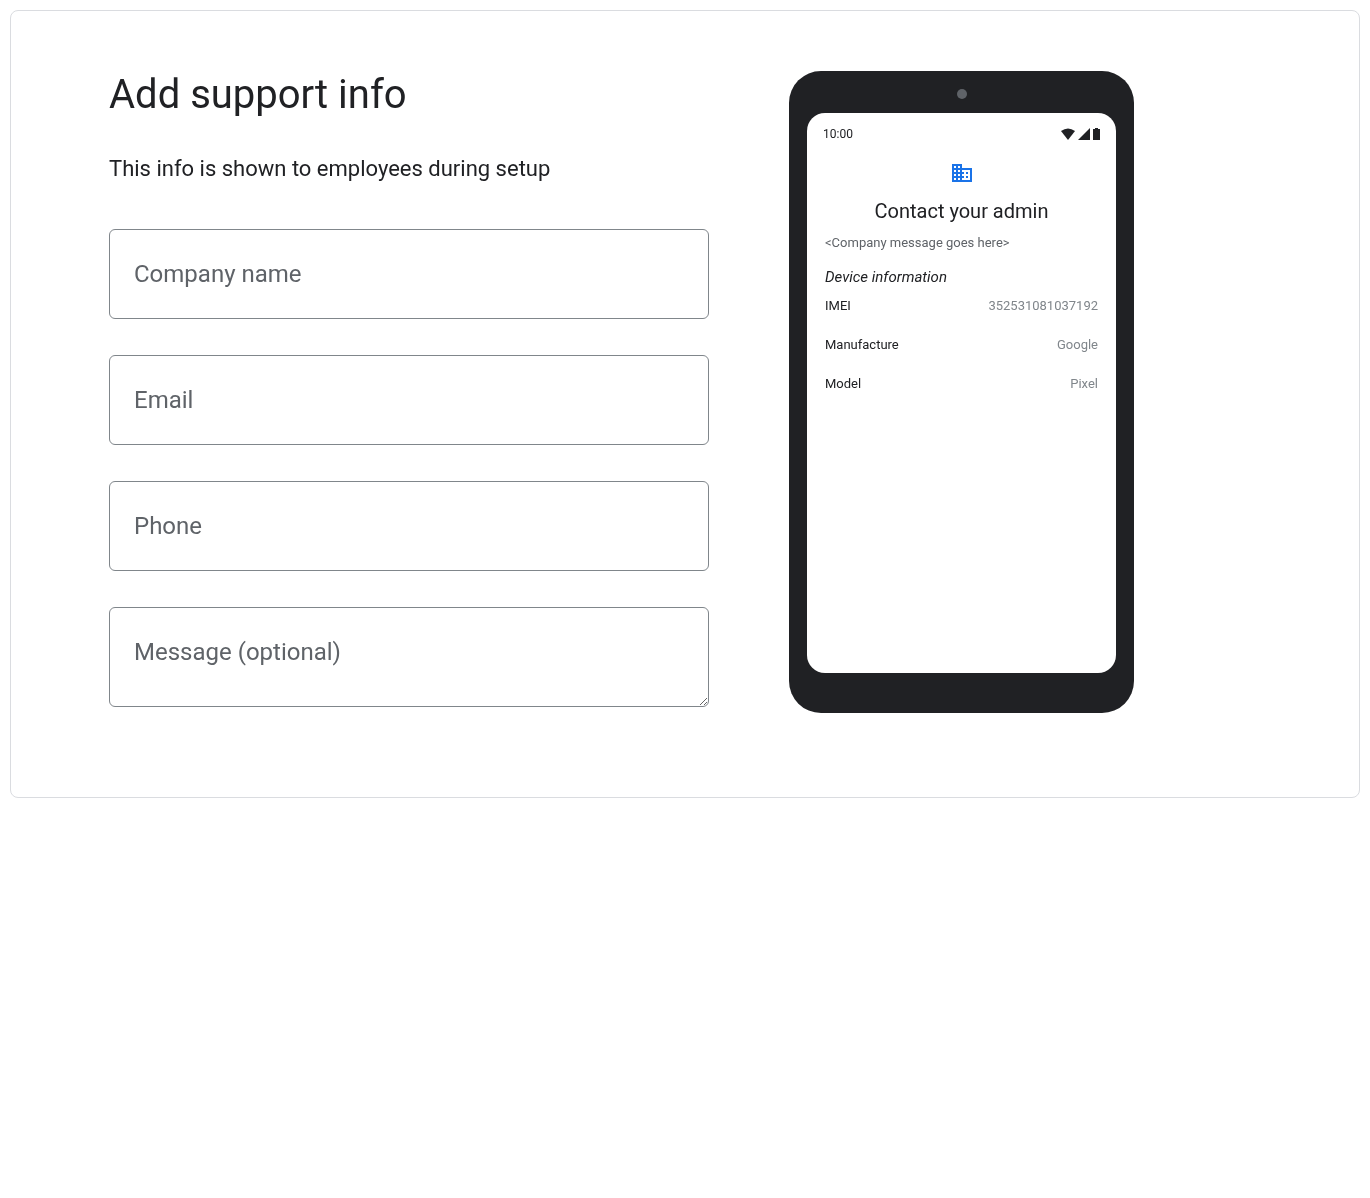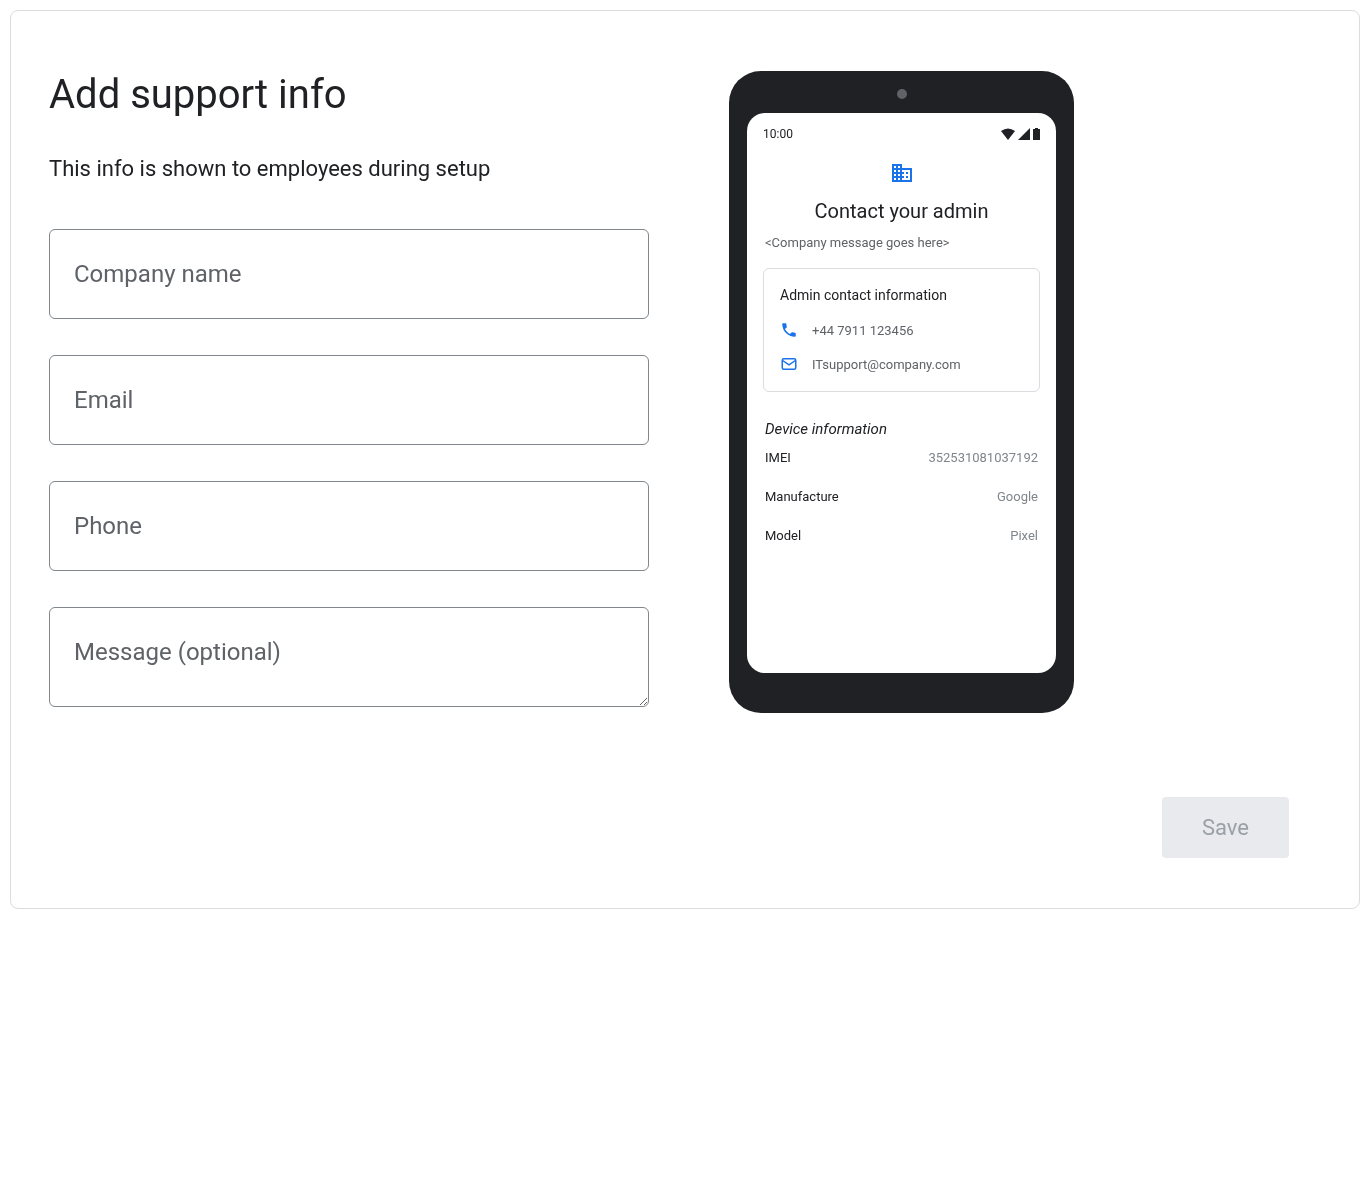--- a/index.html
+++ b/index.html
@@ -8,21 +8,21 @@
       padding: 0;
     }
     body {
       font-family: 'Google Sans', 'Roboto', Arial, sans-serif;
       background: #fff;
       padding: 10px;
     }
     .container {
       border: 1px solid #dadce0;
       border-radius: 8px;
-      padding: 60px 70px 50px 38px;
+      padding: 60px 70px 50px 98px;
       max-width: 1350px;
       margin: 0 auto;
       position: relative;
     }
     .main-content {
       display: flex;
       gap: 80px;
       align-items: flex-start;
     }
     .form-section {
@@ -209,36 +209,20 @@
           </div>
         </div>
 
         <svg class="building-icon" width="24" height="24" viewBox="0 0 24 24" fill="#1a73e8">
           <path d="M12 7V3H2v18h20V7H12zM6 19H4v-2h2v2zm0-4H4v-2h2v2zm0-4H4V9h2v2zm0-4H4V5h2v2zm4 12H8v-2h2v2zm0-4H8v-2h2v2zm0-4H8V9h2v2zm0-4H8V5h2v2zm10 12h-8v-2h2v-2h-2v-2h2v-2h-2V9h8v10zm-2-8h-2v2h2v-2zm0 4h-2v2h2v-2z"></path>
         </svg>
 
         <h2 class="contact-title">Contact your admin</h2>
         <p class="company-message">&lt;Company message goes here&gt;</p>
 
-        <div class="admin-card">
-          <div class="admin-card-title">Admin contact information</div>
-          <div class="contact-row">
-            <svg width="18" height="18" viewBox="0 0 24 24" fill="#1a73e8">
-              <path d="M6.62 10.79c1.44 2.83 3.76 5.14 6.59 6.59l2.2-2.2c.27-.27.67-.36 1.02-.24 1.12.37 2.33.57 3.57.57.55 0 1 .45 1 1V20c0 .55-.45 1-1 1-9.39 0-17-7.61-17-17 0-.55.45-1 1-1h3.5c.55 0 1 .45 1 1 0 1.25.2 2.45.57 3.57.11.35.03.74-.25 1.02l-2.2 2.2z"></path>
-            </svg>
-            <span class="contact-text">+44 7911 123456</span>
-          </div>
-          <div class="contact-row">
-            <svg width="18" height="18" viewBox="0 0 24 24" fill="none" stroke="#1a73e8" stroke-width="2">
-              <rect x="3" y="5" width="18" height="14" rx="2"></rect>
-              <path d="M3 7l9 6 9-6"></path>
-            </svg>
-            <span class="contact-text">ITsupport@company.com</span>
-          </div>
-        </div>
 
         <div class="device-section">
           <div class="device-title">Device information</div>
 
           <div class="device-row">
             <span class="device-label">IMEI</span>
             <span class="device-value">352531081037192</span>
           </div>
           <div class="device-row">
             <span class="device-label">Manufacture</span>
@@ -246,16 +230,13 @@
           </div>
           <div class="device-row">
             <span class="device-label">Model</span>
             <span class="device-value">Pixel</span>
           </div>
         </div>
       </div>
     </div>
   </div>
 
-  <div class="button-row">
-    <button class="save-button">Save</button>
-  </div>
 </div>
 
 </body></html>

